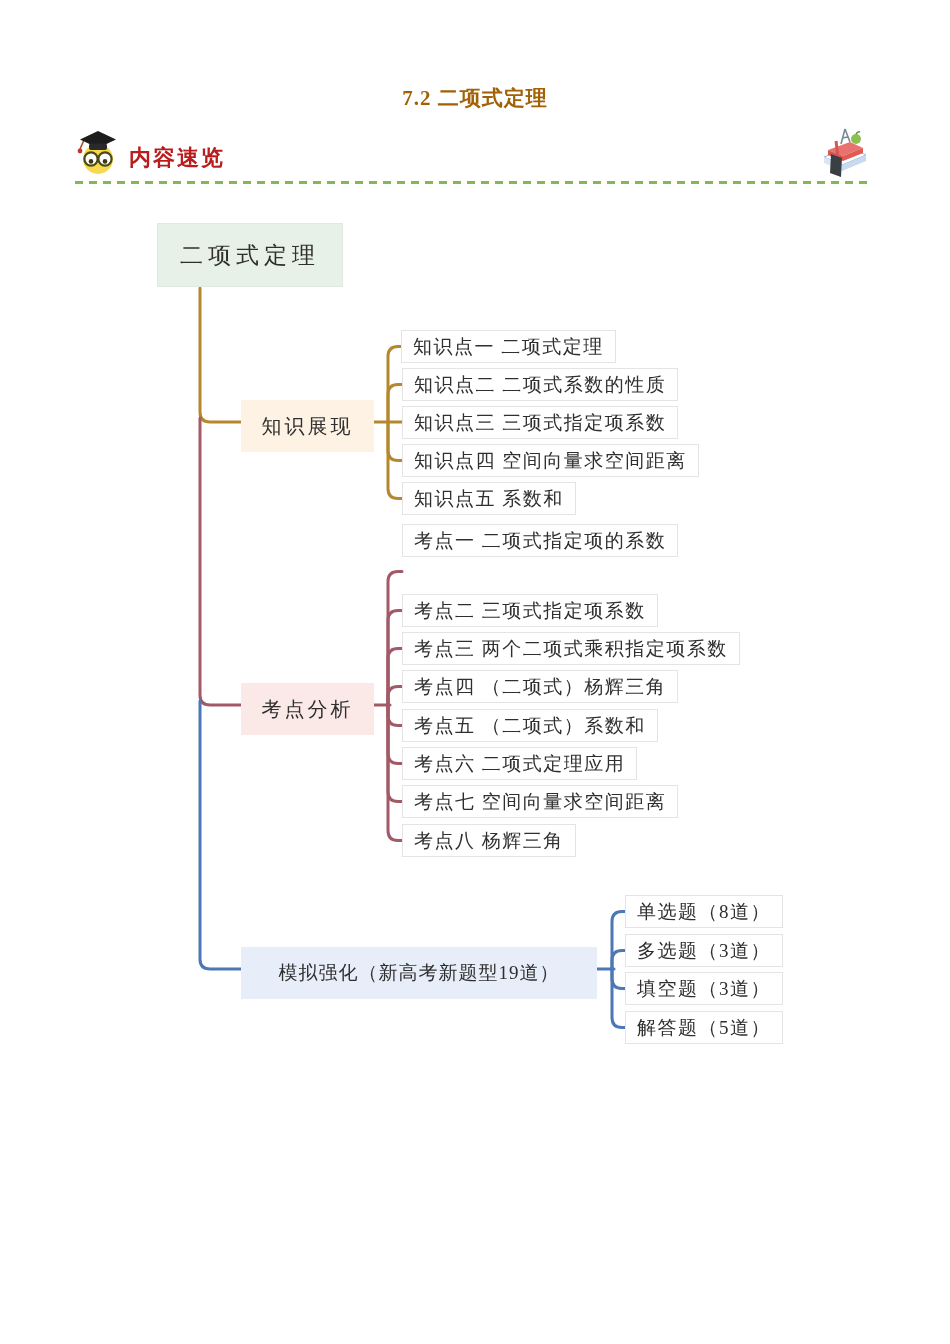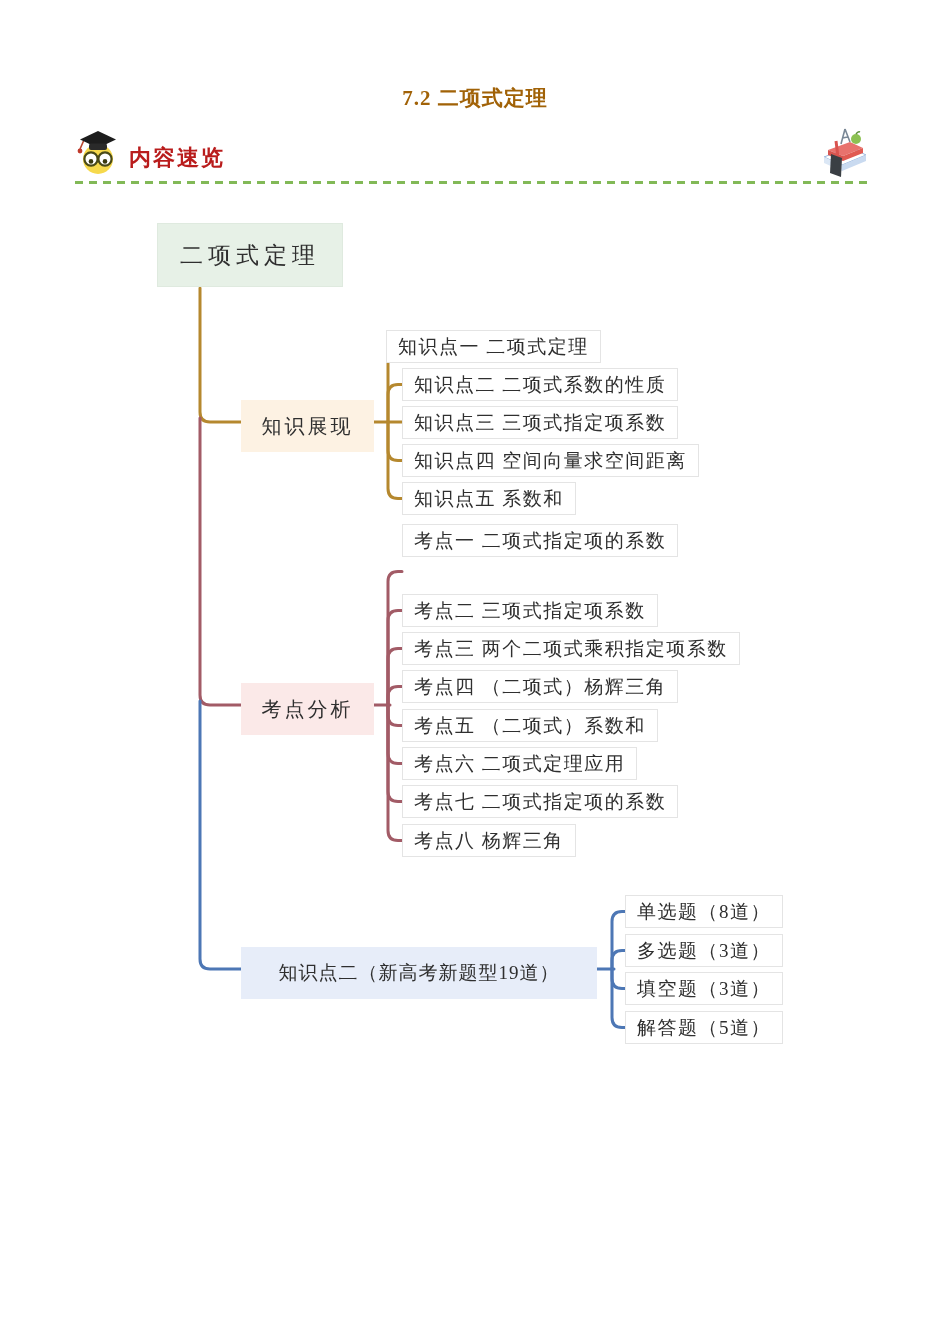--- a/index.html
+++ b/index.html
@@ -167,35 +167,35 @@
       <path d="M 612 969 V 960.5 Q 612 950.5 622 950.5 H 625" stroke="#4d77b5"></path>
       <path d="M 612 969 V 978.5 Q 612 988.5 622 988.5 H 625" stroke="#4d77b5"></path>
       <path d="M 612 969 V 1017.5 Q 612 1027.5 622 1027.5 H 625" stroke="#4d77b5"></path>
     </g>
   </svg>
 
   <div class="node root-node">二项式定理</div>
 
   <div class="node branch-node branch-0">知识展现</div>
   <div class="node branch-node branch-1">考点分析</div>
-  <div class="node branch-node branch-2">知识点二（新高考新题型19道）</div>
-
-  <div class="child-node" style="left:386px; top:330px;">知识点一 二项式定理</div>
+  <div class="node branch-node branch-2">模拟强化（新高考新题型19道）</div>
+
+  <div class="child-node" style="left:401px; top:330px;">知识点一 二项式定理</div>
   <div class="child-node" style="left:402px; top:368px;">知识点二 二项式系数的性质</div>
   <div class="child-node" style="left:402px; top:406px;">知识点三 三项式指定项系数</div>
   <div class="child-node" style="left:402px; top:444px;">知识点四 空间向量求空间距离</div>
   <div class="child-node" style="left:402px; top:482px;">知识点五 系数和</div>
 
   <div class="child-node" style="left:402px; top:524px;text-align:right;">考点一 二项式指定项的系数</div>
   <div class="child-node" style="left:402px; top:594px;">考点二 三项式指定项系数</div>
   <div class="child-node" style="left:402px; top:632px;">考点三 两个二项式乘积指定项系数</div>
   <div class="child-node" style="left:402px; top:670px;">考点四 （二项式）杨辉三角</div>
   <div class="child-node" style="left:402px; top:709px;">考点五 （二项式）系数和</div>
   <div class="child-node" style="left:402px; top:747px;">考点六 二项式定理应用</div>
-  <div class="child-node" style="left:402px; top:785px;">考点七 二项式指定项的系数</div>
+  <div class="child-node" style="left:402px; top:785px;">考点七 空间向量求空间距离</div>
   <div class="child-node" style="left:402px; top:824px;">考点八 杨辉三角</div>
 
   <div class="child-node" style="left:625px; top:895px;">单选题（8道）</div>
   <div class="child-node" style="left:625px; top:934px;">多选题（3道）</div>
   <div class="child-node" style="left:625px; top:972px;">填空题（3道）</div>
   <div class="child-node" style="left:625px; top:1011px;">解答题（5道）</div>
 
 </div>
 
 </body></html>

